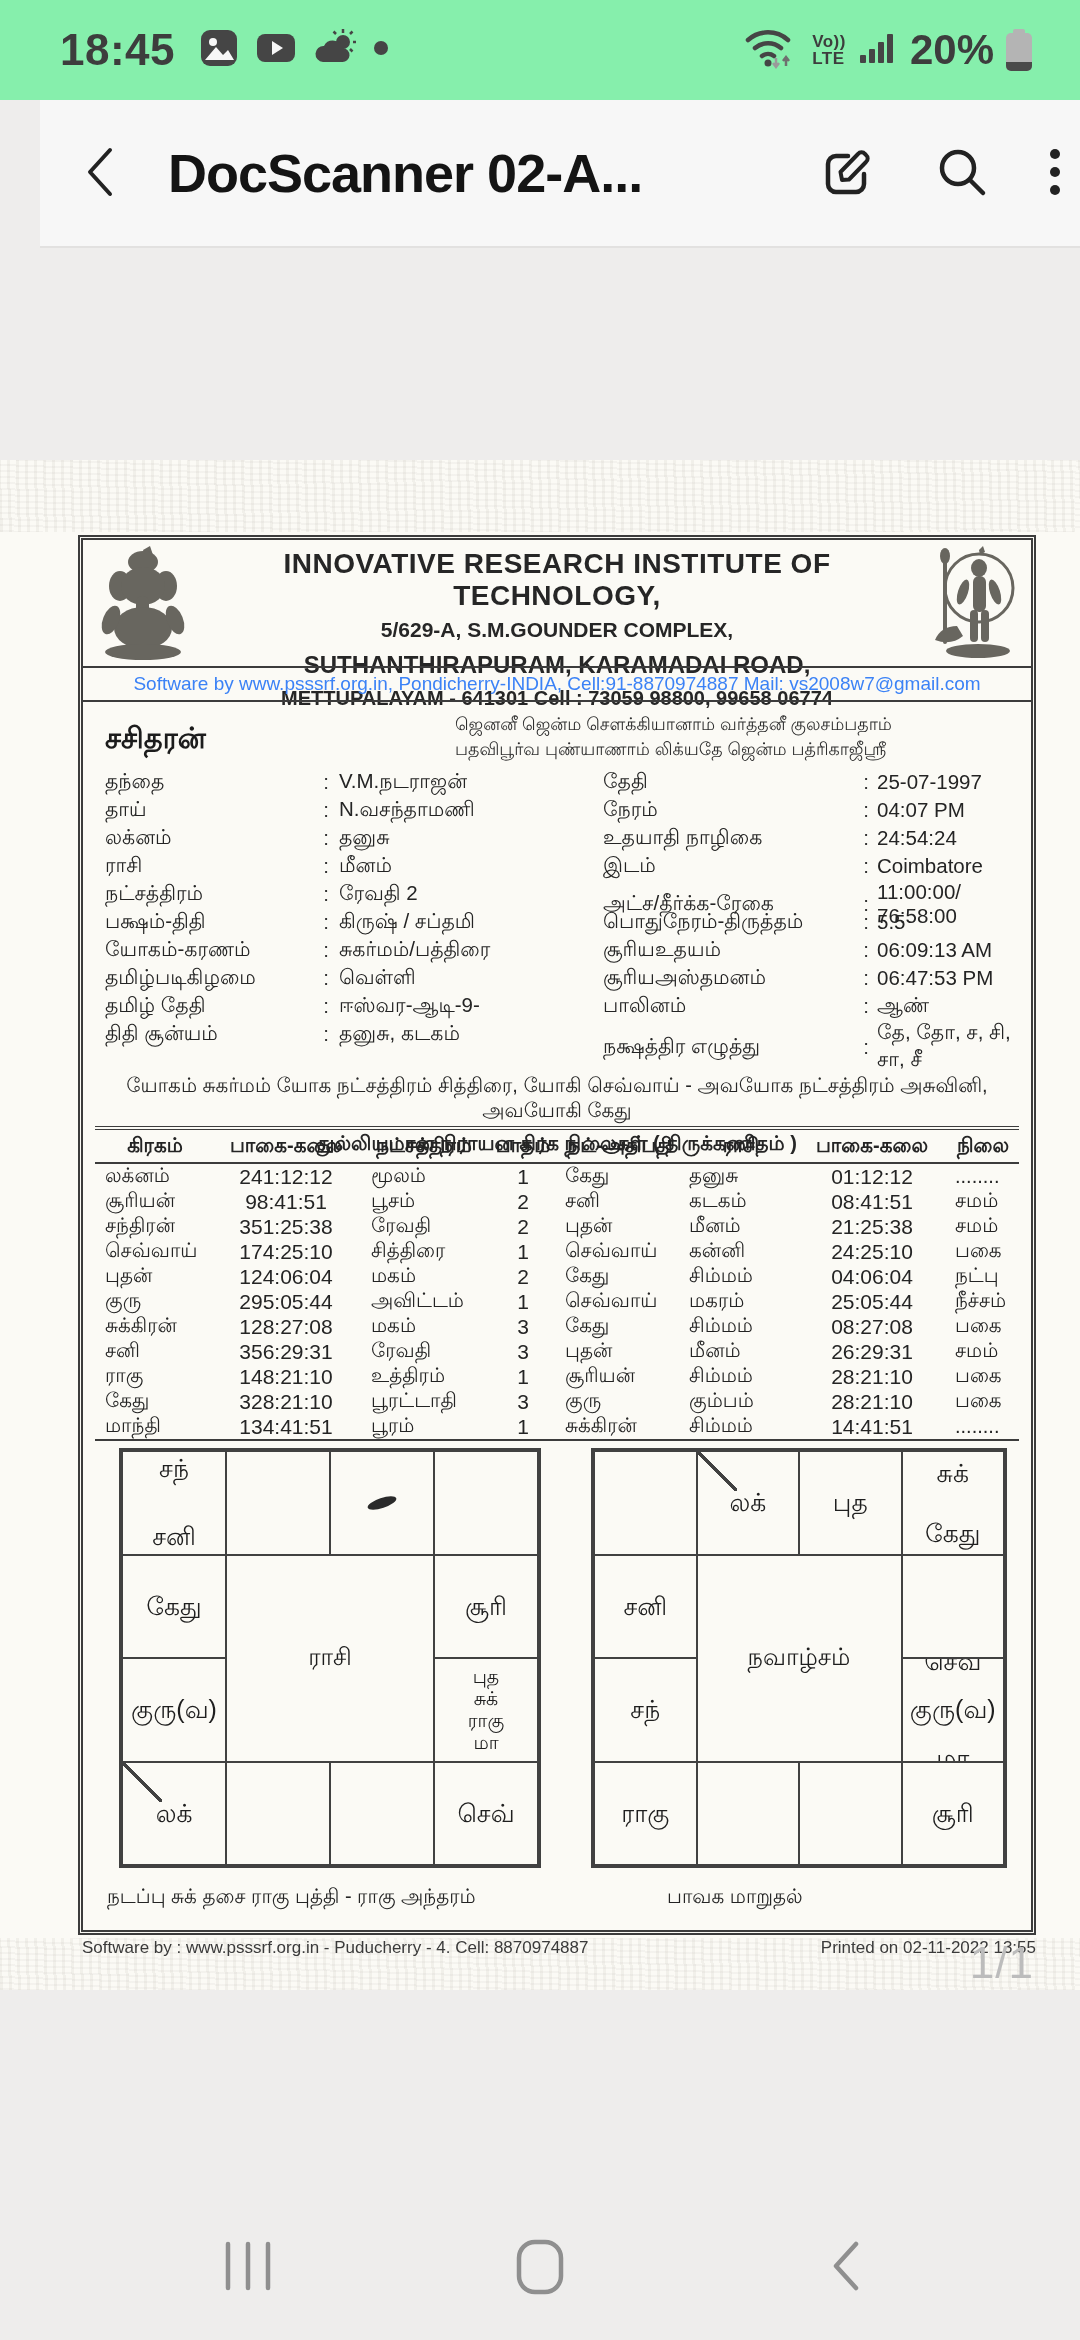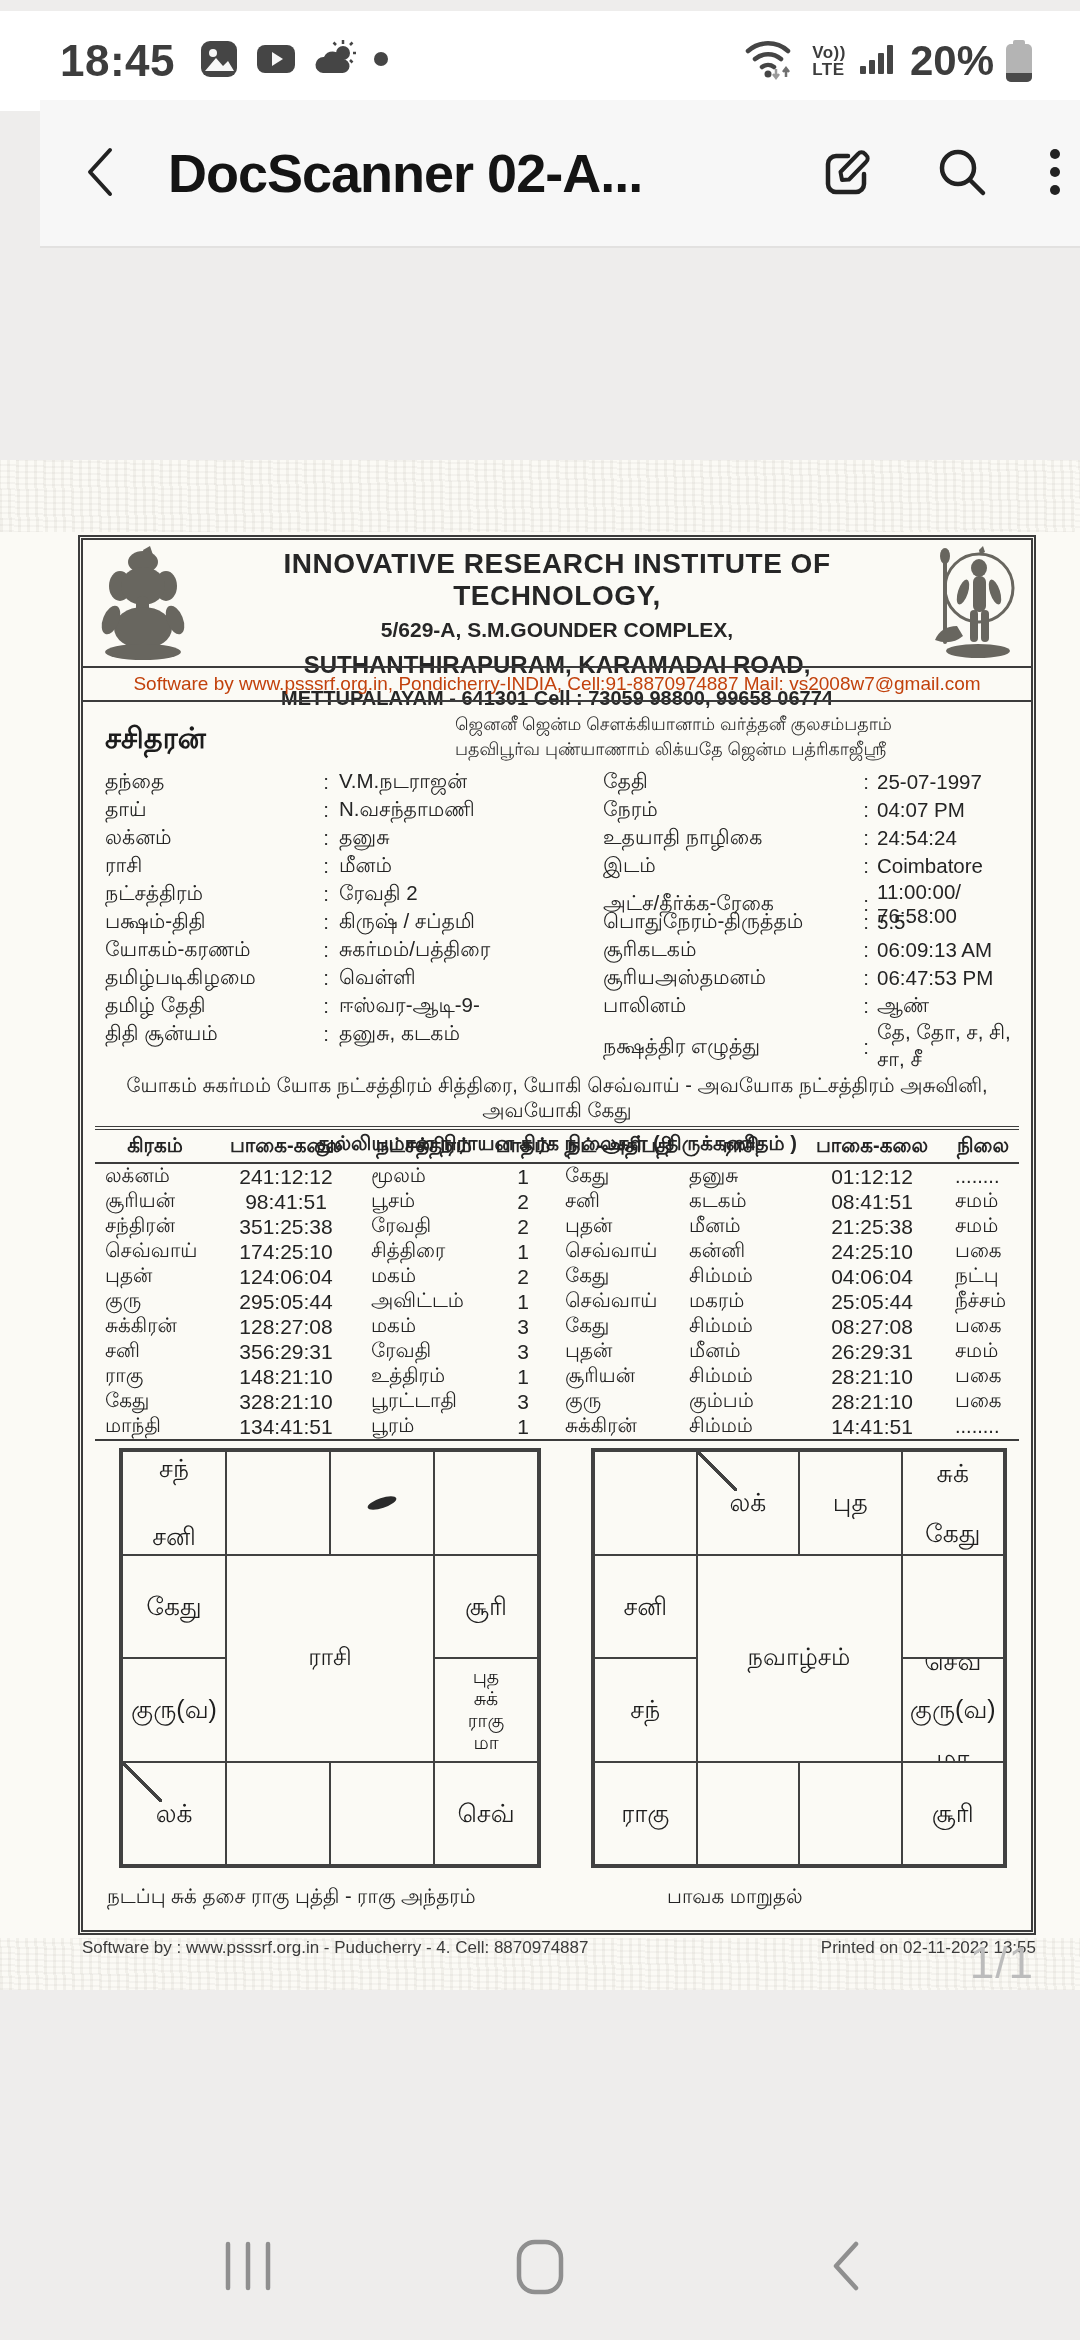--- a/index.html
+++ b/index.html
@@ -8,22 +8,22 @@
     font-family: "Liberation Sans", "DejaVu Sans", sans-serif;
     background: #eeedec;
     position: relative;
     overflow: hidden;
     color: #2b2b2b;
   }
   .screen { position:absolute; inset:0; }
 
   
   .status-bar {
-    position:absolute; top:11px; left:0; width:1080px; height:100px;
-    background:#ffffff; display:flex; align-items:center; justify-content:space-between;
+    position:absolute; top:0; left:0; width:1080px; height:100px;
+    background:#86efac; display:flex; align-items:center; justify-content:space-between;
     padding:0 48px 0 60px;
   }
   .sb-left { display:flex; align-items:center; gap:16px; }
   .sb-time { font-size:44px; font-weight:700; color:#3d3d3d; letter-spacing:0.5px; margin-right:8px; }
   .sb-right { display:flex; align-items:center; gap:12px; }
   .sb-pct { font-size:42px; font-weight:700; color:#3d3d3d; }
   .volte { display:flex; flex-direction:column; line-height:1; color:#3d3d3d; font-weight:700; }
   .volte span { font-size:17px; letter-spacing:0.5px; }
   .battery { position:relative; width:26px; height:42px; display:flex; flex-direction:column; align-items:center; }
   .battery .nub { width:12px; height:4px; background:#b4b4b4; border-radius:2px 2px 0 0; }
@@ -69,21 +69,21 @@
   .deity.right { right:6px; }
   .inst { position:absolute; left:120px; right:120px; top:4px; text-align:center; color:#262626; }
   .inst .l1 { font-size:28px; font-weight:600; letter-spacing:.5px; margin-top:4px; }
   .inst .l2 { font-size:21px; font-weight:600; margin-top:6px; }
   .inst .l3 { font-size:24px; font-weight:600; margin-top:9px; }
   .inst .l4 { font-size:20px; font-weight:600; margin-top:8px; }
 
   .software-row {
     position:absolute; top:126px; left:0; right:0; height:36px;
     border-top:2px solid #3c3c3c; border-bottom:2px solid #3c3c3c;
-    font-size:19px; display:flex; align-items:center; justify-content:center; color:#c2410c;
+    font-size:19px; display:flex; align-items:center; justify-content:center; color:#3b82f6;
   }
 
   .person-name { position:absolute; top:182px; left:22px; font-size:29px; font-weight:700; color:#1c1c1c; }
   .blessing {
     position:absolute; top:172px; right:16px; width:560px;
     font-size:17.5px; line-height:1.45; color:#2e2e2e; white-space:pre-line; text-align:left;
   }
 
   .details-left  { position:absolute; top:228px; left:22px;  width:480px; }
   .details-right { position:absolute; top:228px; left:520px; right:12px; }
@@ -421,21 +421,21 @@
               <div class="tcell">அட்ச/தீர்க்க-ரேகை</div>
               <div class="tcell">:</div>
               <div class="tcell">11:00:00/ 76:58:00</div>
             </div>
             <div class="detail-row">
               <div class="tcell">பொதுநேரம்-திருத்தம்</div>
               <div class="tcell">:</div>
               <div class="tcell">5.5</div>
             </div>
             <div class="detail-row">
-              <div class="tcell">சூரிகடகம்</div>
+              <div class="tcell">சூரியஉதயம்</div>
               <div class="tcell">:</div>
               <div class="tcell">06:09:13 AM</div>
             </div>
             <div class="detail-row">
               <div class="tcell">சூரியஅஸ்தமனம்</div>
               <div class="tcell">:</div>
               <div class="tcell">06:47:53 PM</div>
             </div>
             <div class="detail-row">
               <div class="tcell">பாலினம்</div>

